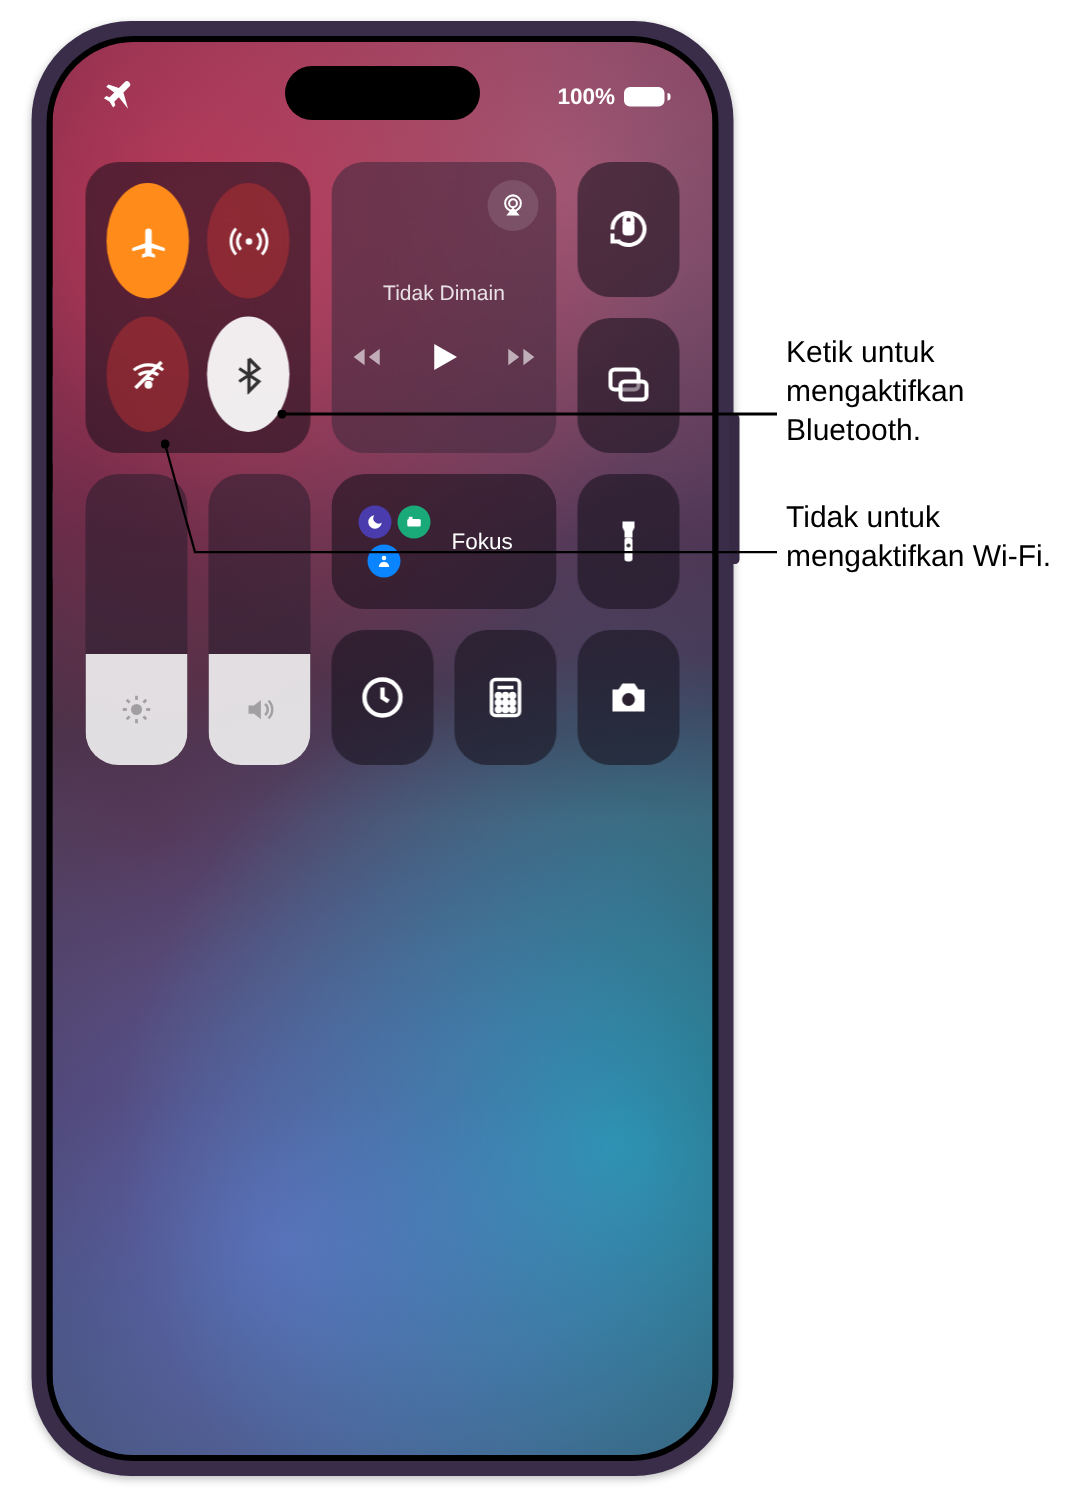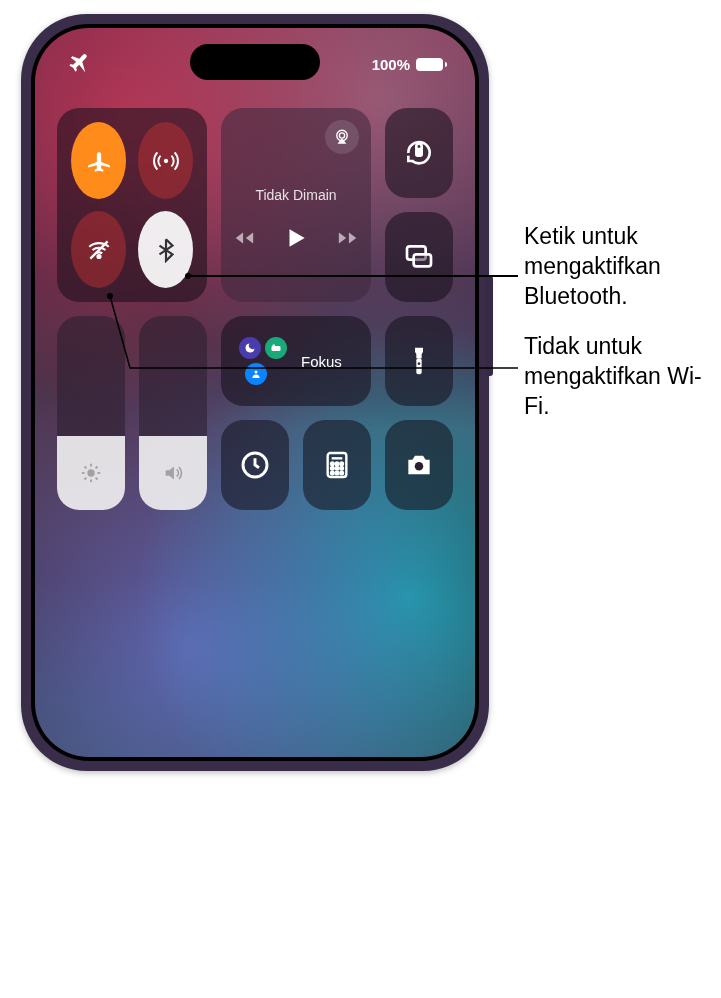--- a/index.html
+++ b/index.html
@@ -11,21 +11,21 @@
     position: relative;
     overflow: hidden;
   }
 
   
   .phone {
     position: absolute;
     left: 21px;
     top: 14px;
     width: 468px;
-    height: 757px;
+    height: 970px;
     border-radius: 66px;
     background: #3a2d4a;
     padding: 10px;
     box-shadow: 0 2px 6px rgba(0,0,0,.25);
   }
   .bezel {
     width: 100%; height: 100%;
     border-radius: 58px;
     background: #000;
     padding: 4px;
@@ -171,21 +171,21 @@
   .slider .fill {
     width:100%; height:38%;
     background: rgba(255,255,255,.85);
     display:flex; align-items:center; justify-content:center;
   }
   .slider .fill svg { opacity:.45; }
 
   
   .callout {
     position: absolute;
-    font-size: 23px;
+    font-size: 20px;
     color: #000;
     line-height: 1.3;
   }
   .callout-line {
     position: absolute;
     height: 1.5px;
     background: #000;
   }
   .callout-line::before {
     content:"";

